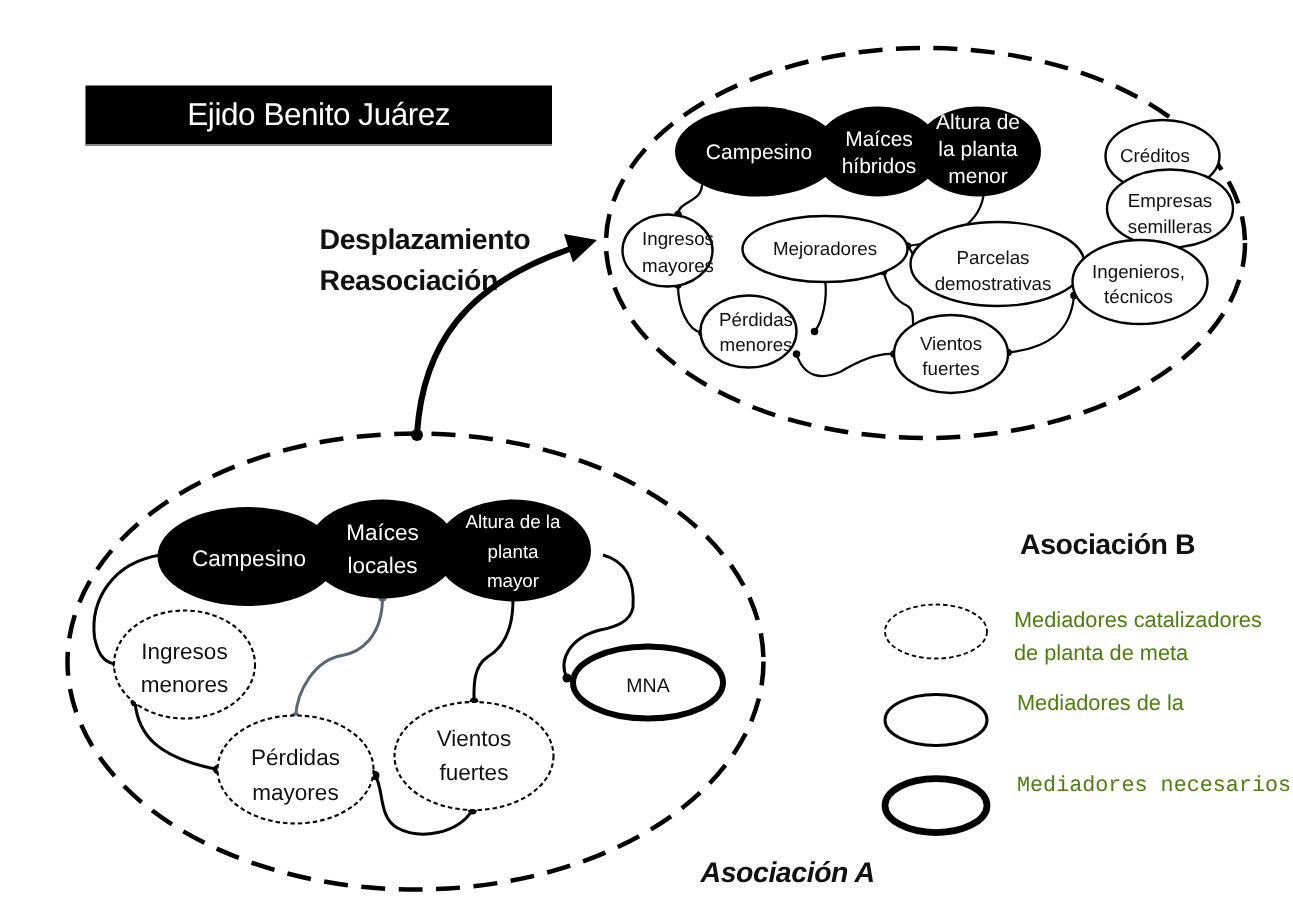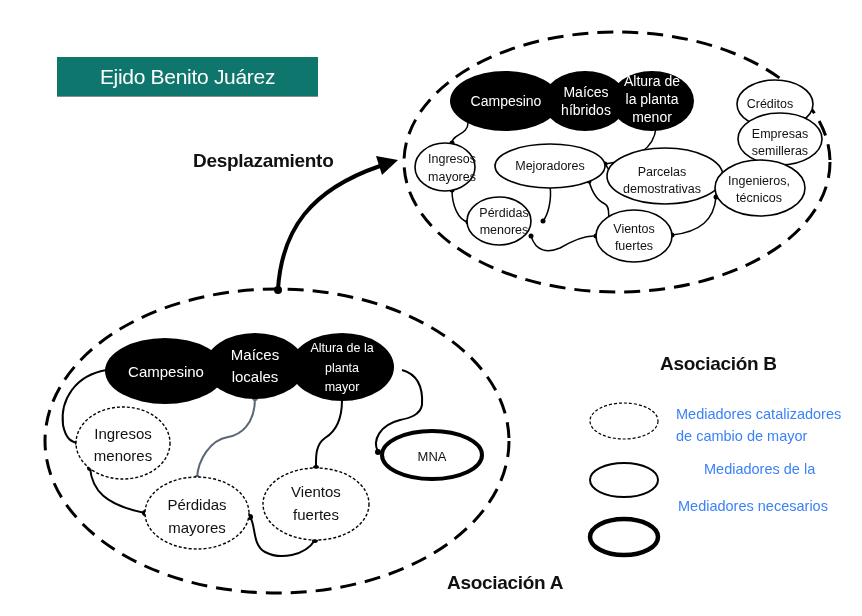--- a/index.html
+++ b/index.html
@@ -1,49 +1,50 @@
 <!DOCTYPE html>
 <html><head>
 <meta charset="utf-8">
 <style>
   html, body { margin: 0; padding: 0; background: #ffffff; }
   body { width: 862px; height: 616px; position: relative; overflow: hidden;
          font-family: "Liberation Sans", "DejaVu Sans", sans-serif; }
   #canvas { position: absolute; left: 0; top: 0; }
-  .title-box { position: absolute; left: 57px; top: 57px; width: 261px; height: 39px;
-               background: #0f766e; border-bottom: 1px solid #8c8c8c;
+  .title-box { position: absolute; left: 57px; top: 57px; width: 311px; height: 39px;
+               background: #000000; border-bottom: 1px solid #8c8c8c;
                color: #ffffff; font-size: 21px; display: flex; align-items: center;
                justify-content: center; letter-spacing: -0.3px; }
-  .lbl { position: absolute; color: #111; }
+  .lbl { position: absolute; color: #111; margin-left: 20px; }
   .bold-lbl { font-weight: bold; font-size: 19px; letter-spacing: -0.3px; }
-  .legend-text { position: absolute; font-size: 14.5px; color: #3b82f6; line-height: 22px; }
+  .legend-text { position: absolute; font-size: 14.5px; color: #4d7c0f; line-height: 22px; }
   svg text { font-family: "Liberation Sans", "DejaVu Sans", sans-serif; }
 </style>
 </head>
 <body>
 
 <div class="title-box">
   <span>Ejido Benito Juárez</span>
 </div>
 
 <div class="lbl bold-lbl" style="left:193px; top:147px; line-height:27px;">
   <div>Desplazamiento</div>
+  <div>Reasociación</div>
 </div>
 
 <div class="lbl bold-lbl" style="left:660px; top:353px;">Asociación B</div>
-<div class="lbl bold-lbl" style="left:447px; top:572px;">Asociación A</div>
+<div class="lbl bold-lbl" style="left:447px; top:572px;font-style:italic;">Asociación A</div>
 
 <div class="legend-text" style="left:676px; top:403px;">
   <div>Mediadores catalizadores</div>
-  <div>de cambio de mayor</div>
+  <div>de planta de meta</div>
 </div>
-<div class="legend-text" style="left:678px; top:458px;margin-left:26px;">
+<div class="legend-text" style="left:678px; top:458px;">
   <div>Mediadores de la</div>
 </div>
-<div class="legend-text" style="left:678px; top:495px;">
+<div class="legend-text" style="left:678px; top:513px;font-family:Liberation Mono, monospace;">
   <div>Mediadores necesarios</div>
 </div>
 
 <svg id="canvas" width="862" height="616" viewBox="0 0 862 616">
 
   <ellipse cx="617" cy="162" rx="213" ry="130" fill="none" stroke="#000" stroke-width="3" stroke-dasharray="16 9"></ellipse>
   <ellipse cx="277" cy="441" rx="232" ry="152" fill="none" stroke="#000" stroke-width="3" stroke-dasharray="16 9"></ellipse>
 
   <path d="M278,289 C282,230 310,190 380,166" fill="none" stroke="#000" stroke-width="4"></path>
   <polygon points="398,160 376,156 382,175" fill="#000"></polygon>

